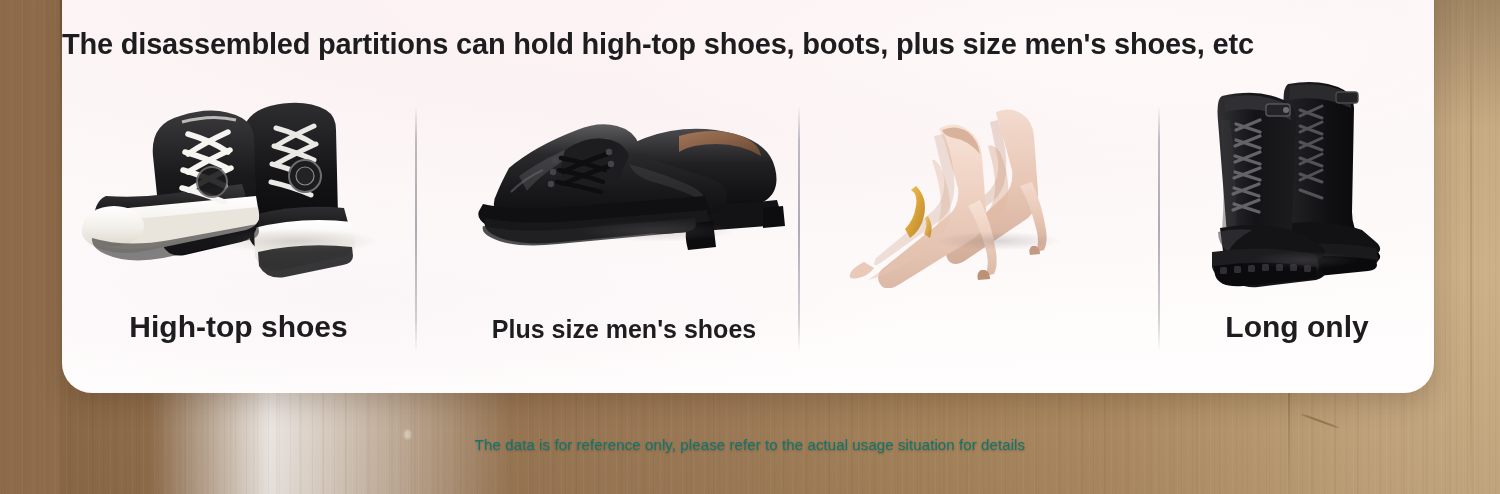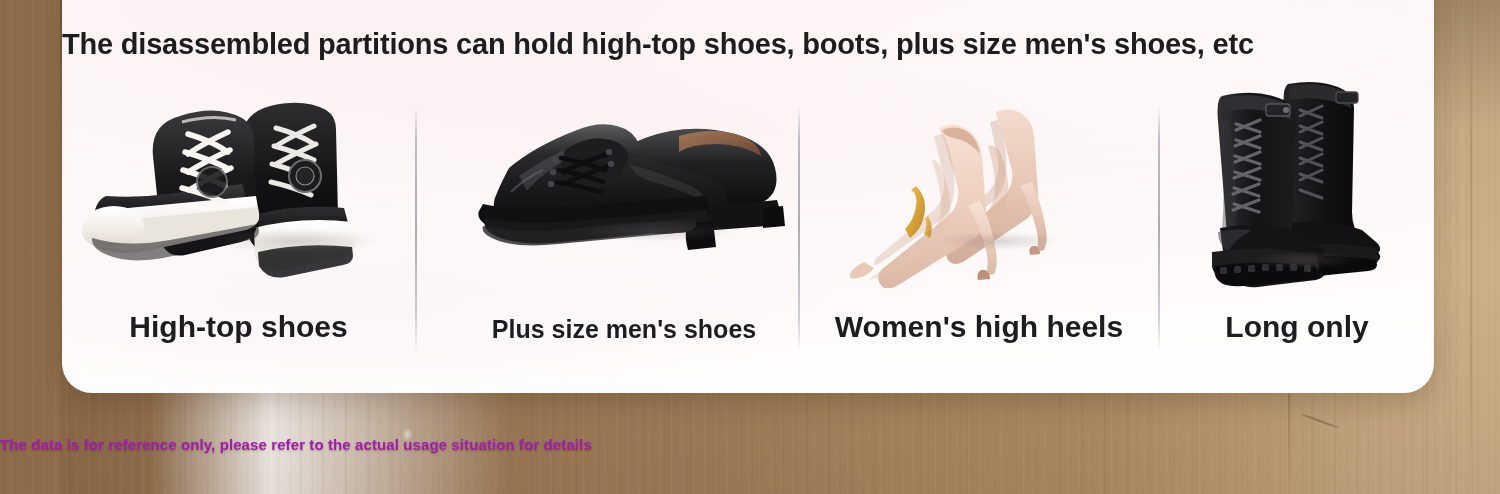--- a/index.html
+++ b/index.html
@@ -66,22 +66,22 @@
   .panel{position:absolute;top:0;height:290px;}
   .shoe-wrap{position:absolute;left:0;right:0;top:0;height:212px;}
   .caption{position:absolute;left:0;right:0;bottom:22px;text-align:center;
     font-weight:bold;color:#1d1d1f;white-space:nowrap;}
   .cap-lg{font-size:30px;}
   .cap-sm{font-size:25px;}
 
   .shadow-blob{position:absolute;border-radius:50%;
     background:radial-gradient(50% 50% at 50% 50%, rgba(120,110,110,.26), rgba(120,110,110,0) 72%);}
 
-  .footnote{position:absolute;left:0;right:0;top:436px;
-    font-size:15px;color:#a21caf;font-weight:bold;letter-spacing:.1px;
+  .footnote{position:absolute;left:0;right:0;top:436px;text-align:center;
+    font-size:15px;color:#0f766e;font-weight:normal;letter-spacing:.1px;
     text-shadow:0 1px 2px rgba(60,38,18,.35);}
   .dust{position:absolute;left:404px;top:430px;width:7px;height:9px;border-radius:50%;
     background:rgba(235,225,212,.55);filter:blur(1px);}
 </style>
 </head>
 <body>
 
 <div id="stage">
 
   <div class="wood">
@@ -276,21 +276,20 @@
               <path d="M116 110 q12 12 8 30 q-3 14 -14 22 l-5 -9 q9 -9 11 -23 q2 -12 -5 -16 z" fill="url(#gold1)"></path>
               <path d="M128 140 q6 10 2 22 l-6 -4 q4 -9 1 -16 z" fill="url(#gold1)" opacity=".9"></path>
 
               <path d="M180 124 q12 24 16 52 q2 14 -2 22 l-9 2 q5 -10 1 -26 q-7 -26 -18 -44 z" fill="url(#nude1)"></path>
               <path d="M185 194 q5 2 5 9 l-12 1 q-2 -7 3 -10 z" fill="#bd9078"></path>
 
               <path d="M64 186 q-12 6 -14 12 q-2 6 8 4 q10 -2 16 -10 z" fill="#e9c9b7"></path>
             </g>
           </svg>
         </div>
-        <div class="caption cap-lg">Women's high heels</div>
       </div>
 
       <div class="panel" style="left:1098px;width:274px;">
         <div class="shoe-wrap">
           <div class="shadow-blob" style="left:70px;top:172px;width:150px;height:24px;"></div>
           <svg viewBox="0 0 274 212" width="274" height="212">
             <defs>
               <linearGradient id="bt1" x1="0" y1="0" x2="1" y2="0">
                 <stop offset="0" stop-color="#313134"></stop>
                   <stop offset=".35" stop-color="#141416"></stop>

